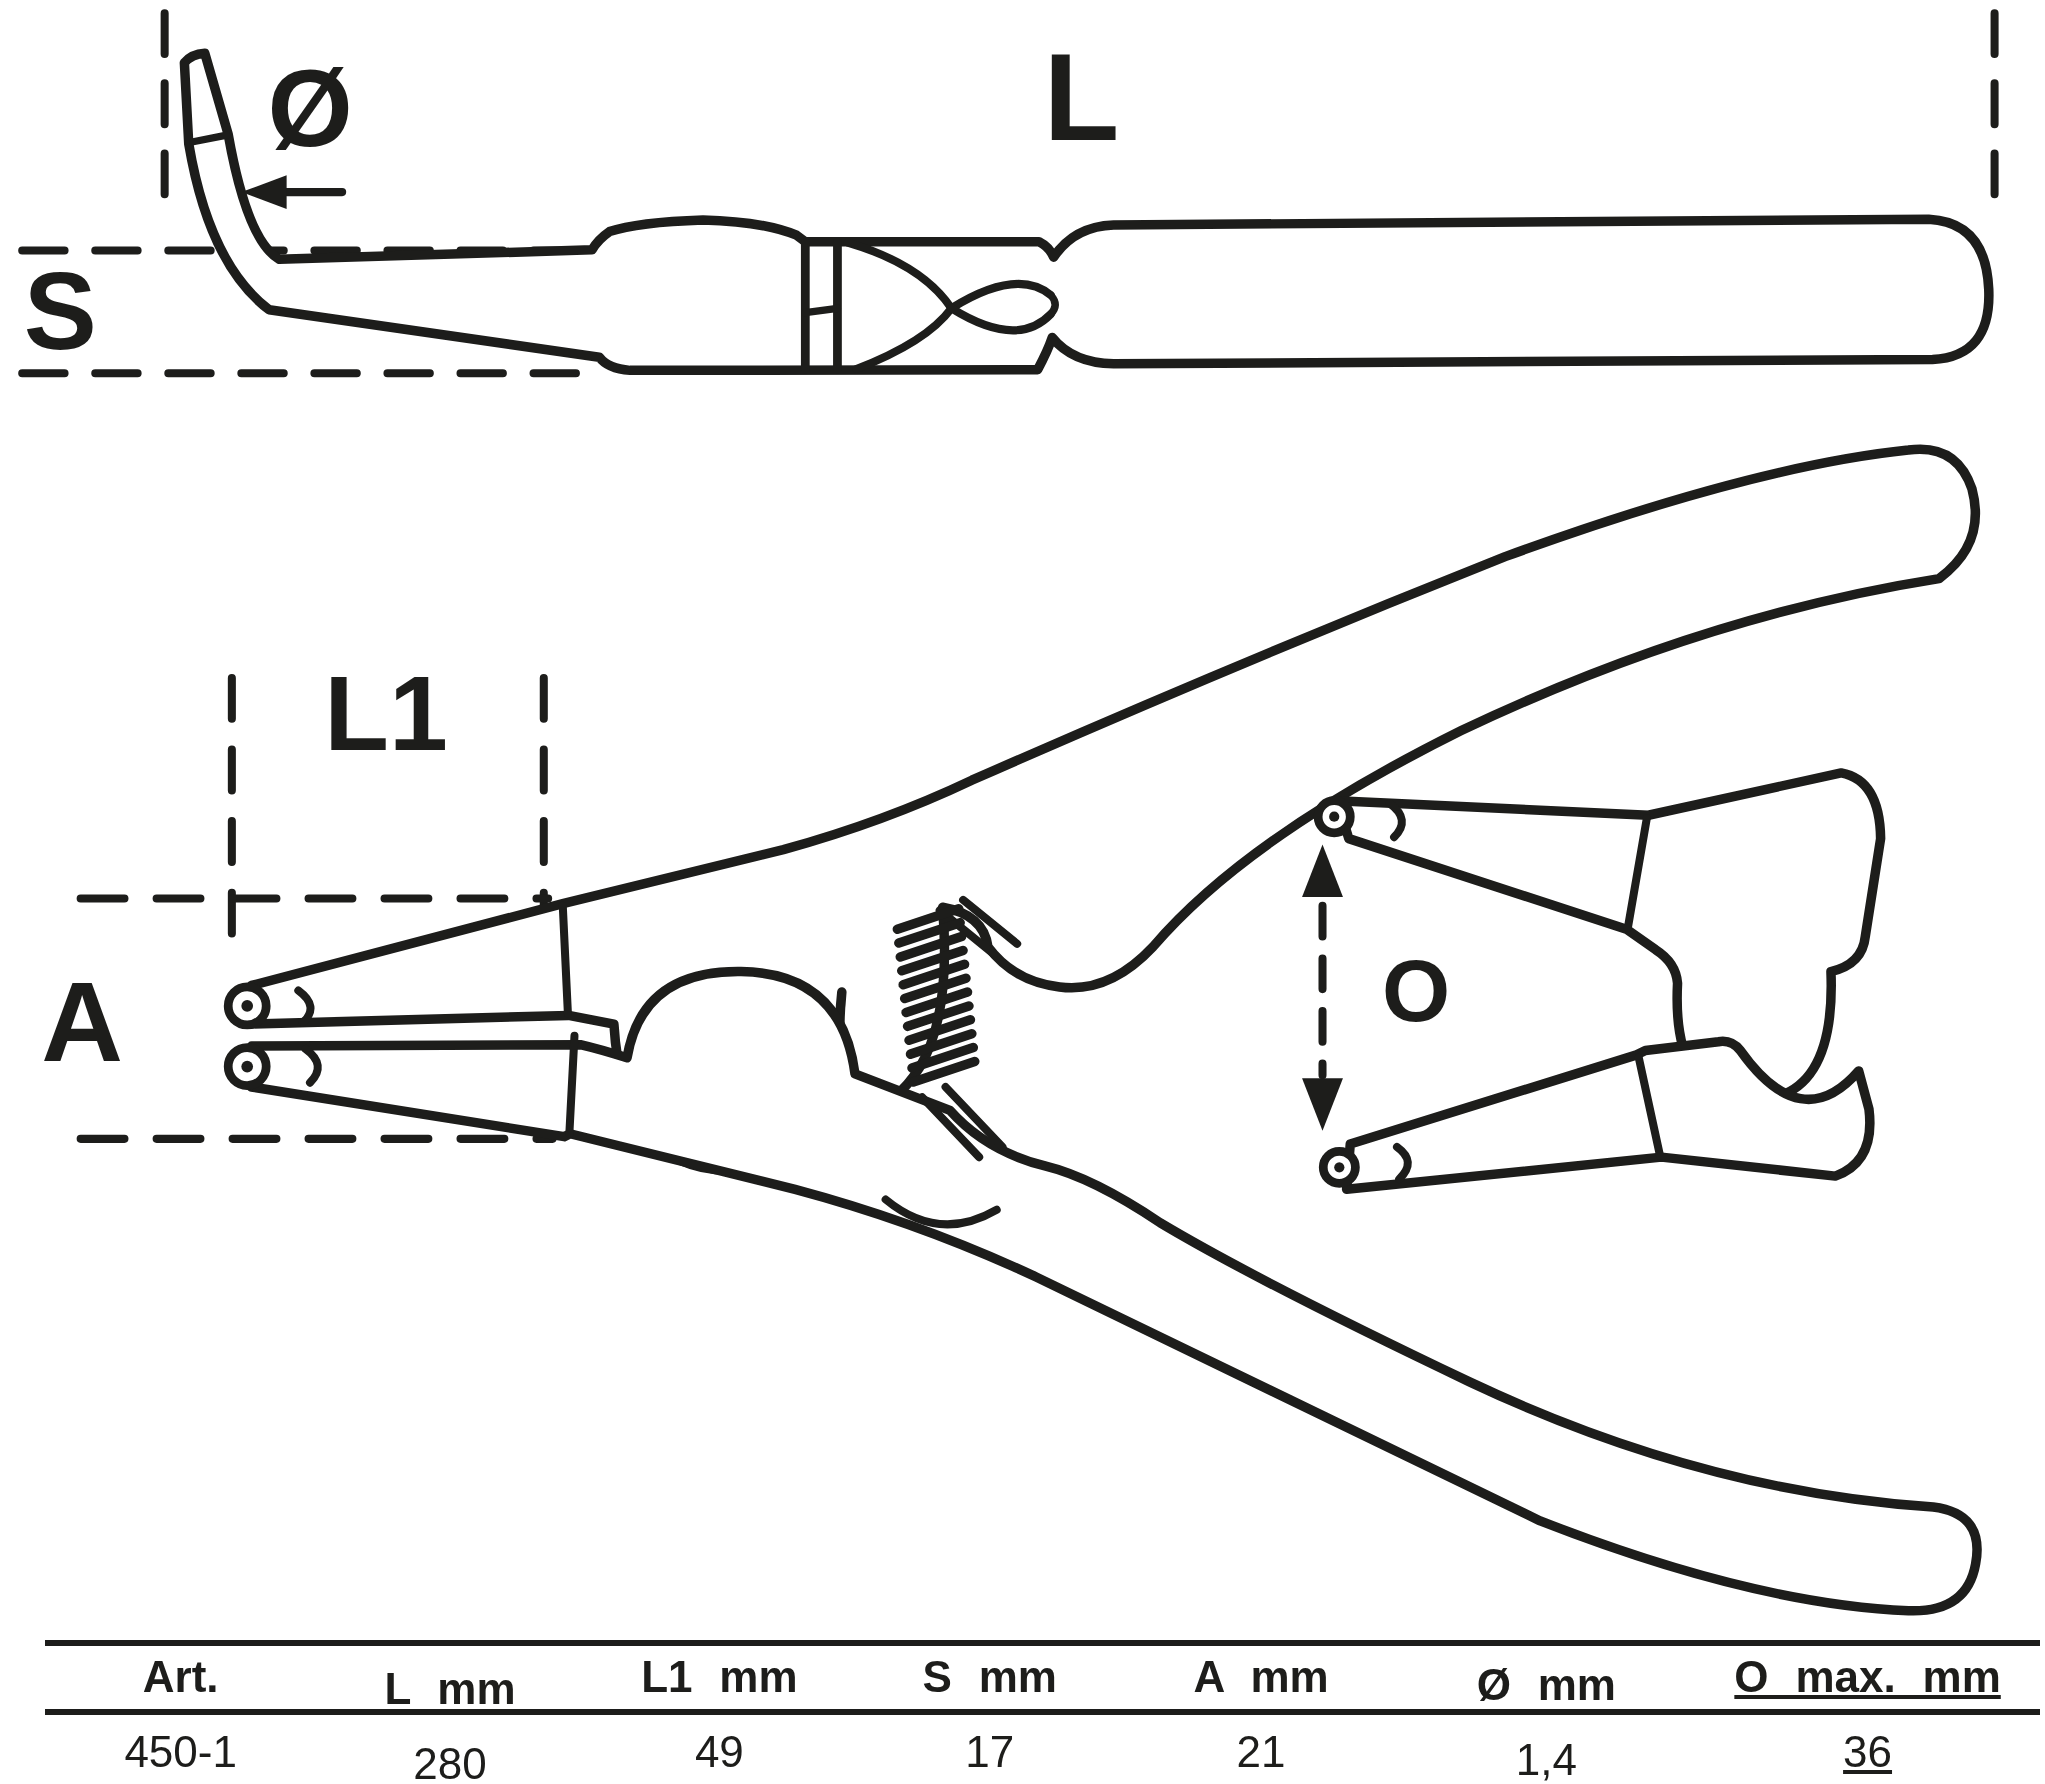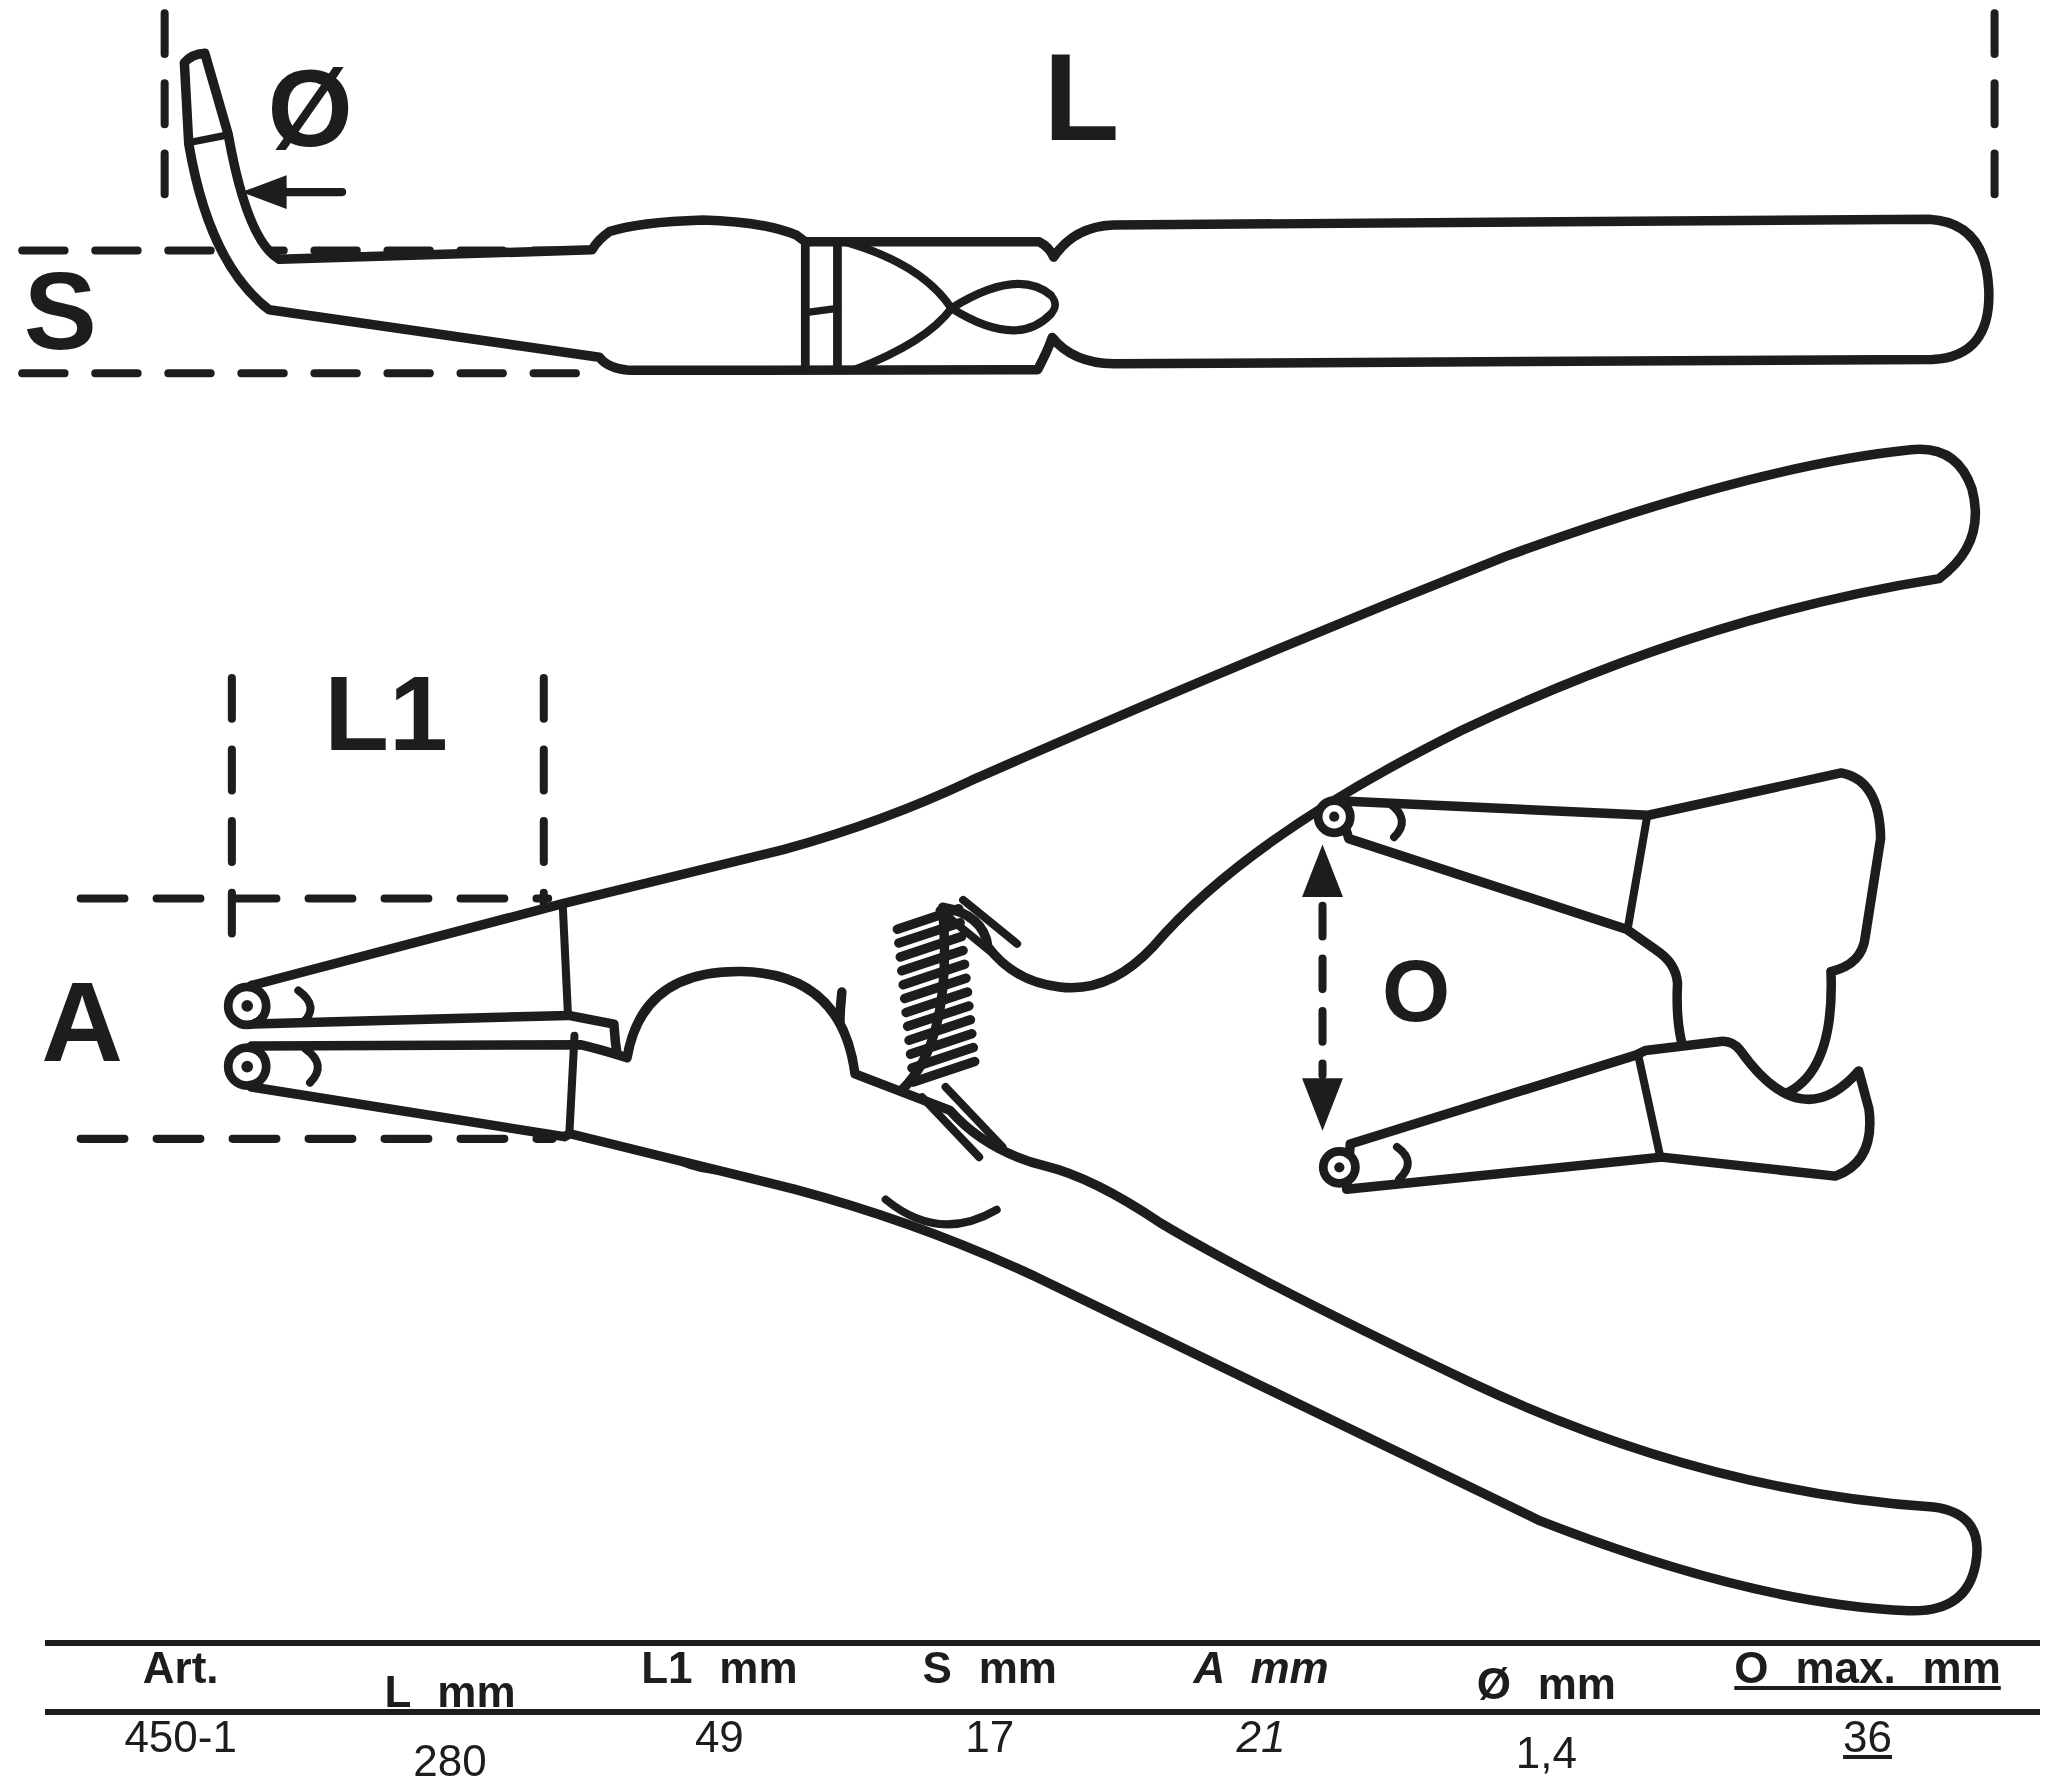--- a/index.html
+++ b/index.html
@@ -6,26 +6,26 @@
   body{width:2046px;height:1784px;position:relative;font-family:"Liberation Sans",sans-serif;}
   #stage{position:absolute;left:0;top:0;width:2046px;height:1784px;}
   svg{display:block;}
   .dim-label{font-family:"Liberation Sans",sans-serif;font-weight:bold;fill:#1d1d1b;}
   
   #spec-table{position:absolute;left:45px;right:5.8px;top:1640px;color:#1d1d1b;}
   .t-rule{width:100%;background:#1d1d1b;}
   .t-rule.top{height:5.8px;}
   .t-rule.mid{height:5.8px;}
   .t-rule.bot{height:8px;}
-  .t-row{display:flex;align-items:flex-start;width:100%;}
+  .t-row{display:flex;align-items:center;width:100%;}
   .t-row.head{height:63px;font-weight:bold;}
   .t-row.vals{height:74px;font-weight:normal;}
   .t-cell{text-align:center;font-size:44px;line-height:1;word-spacing:14.6px;white-space:nowrap;}
   .c0{width:13.6%;} .c1{width:13.4%;margin-top:24px;} .c2{width:13.6%;} .c3{width:13.5%;}
-  .c4{width:13.7%;font-style:italic;} .c5{width:14.9%;margin-top:16px;} .c6{width:17.3%;text-decoration:underline;}
+  .c4{width:13.7%;} .c5{width:14.9%;margin-top:16px;} .c6{width:17.3%;text-decoration:underline;}
 </style>
 </head>
 <body>
 
 <div id="stage">
 <svg viewBox="0 0 2800 2245" width="2046" height="1640">
   <g fill="none" stroke="#1d1d1b" stroke-width="13" stroke-linecap="round" stroke-linejoin="round">
 
     <g>
 

